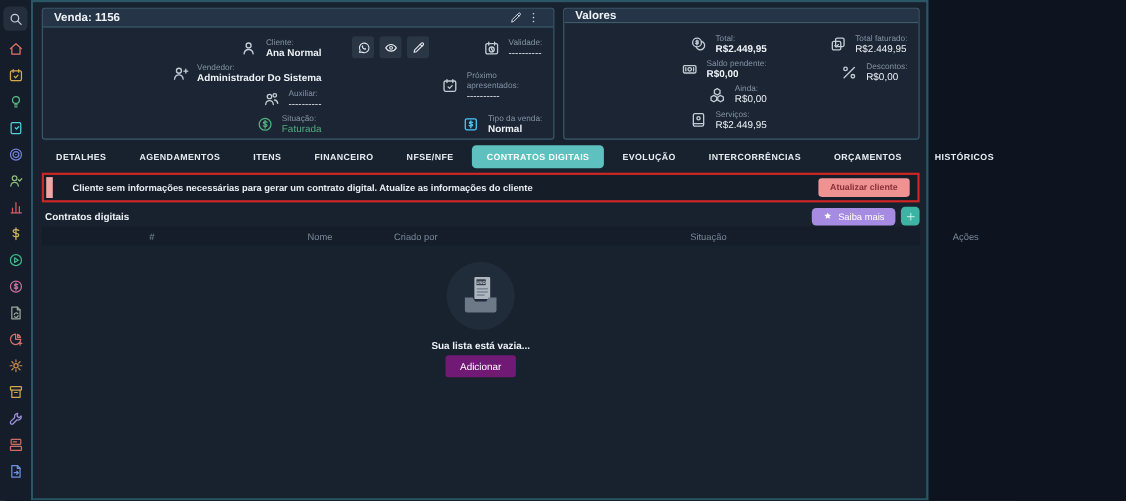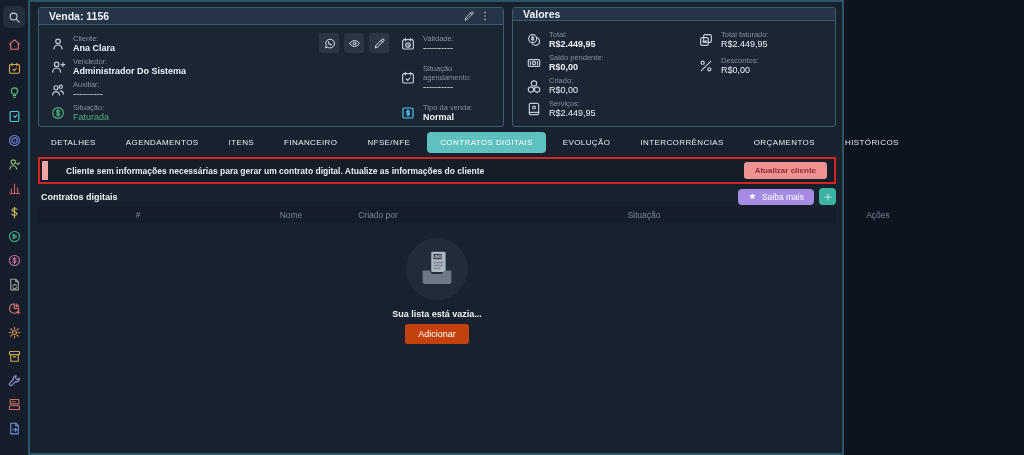--- a/index.html
+++ b/index.html
@@ -26,40 +26,40 @@
   .panel.valores { width:324px; flex:0 0 auto; }
   .panel-header { height:22px; background:#253446; border-bottom:1px solid #3d5c6c; display:flex; align-items:center;
                   padding:0 10px; font-size:10.5px; font-weight:bold; color:#eef2f7; }
   .panel-header .spacer { flex:1; }
   .hdr-btn { width:16px; height:16px; display:flex; align-items:center; justify-content:center; color:#d3dae2; cursor:pointer; background:none; border:none; }
   .hdr-btn svg { width:12px; height:12px; }
 
   .venda-body { flex:1; display:flex; padding:7px 10px 6px 10px; }
   .col-fields { display:flex; flex-direction:column; justify-content:space-between; }
   .fields-left { width:255px; }
-  .field-row { display:flex; align-items:center; gap:7px; height:23px; }
+  .field-row { display:flex; align-items:center; gap:7px; height:23px;justify-content:flex-end; }
   .f-icon { width:17px; height:17px; color:#c3ccd6; display:flex; align-items:center; justify-content:center; flex:0 0 auto; }
   .f-icon svg { width:16px; height:16px; }
   .f-label { font-size:7.5px; color:#8492a4; line-height:9px; }
   .f-value { font-size:9px; color:#eef2f7; line-height:11px; white-space:nowrap; }
   .f-value.bold { font-weight:bold; }
 
   .venda-mid { display:flex; margin-left:28px; }
   .action-btns { display:flex; gap:5px; margin:1px 10px 0 0; height:20px; }
   .icon-btn { width:20px; height:20px; background:#2b3645; border:none; border-radius:3px; color:#e2e8ee;
               display:flex; align-items:center; justify-content:center; cursor:pointer; }
   .icon-btn svg { width:13px; height:13px; }
 
   .valores-body { flex:1; display:flex; padding:7px 10px 6px 12px; }
   .valores-col1 { width:172px; }
   .valores-col2 { flex:1; justify-content:flex-start !important; gap:3px; }
 
   
   .tabs { position:absolute; left:8px; top:128px; right:6px; height:25px; display:flex; align-items:center; gap:4px; }
-  .tab { padding:6px 13px; font-size:8px; font-weight:normal; letter-spacing:.4px; color:#e8edf3;
+  .tab { padding:6px 13px; font-size:8px; font-weight:bold; letter-spacing:.4px; color:#e8edf3;
          border-radius:4px; cursor:pointer; white-space:nowrap;text-align:center; }
   .tab.active { background:#5fc0c0; color:#fff; }
 
   
   .alert { position:absolute; left:8px; top:155px; right:6px; height:27px; border:2px solid #cf2626;
            background:#151d28; display:flex; align-items:center; }
   .alert-accent { position:absolute; left:2px; top:2px; bottom:2px; width:6px; background:#f2a5a5; }
   .alert-msg { margin-left:26px; font-size:8.5px; font-weight:bold; color:#e8edf2; flex:1; }
   .alert-btn { margin-right:7px; background:#ef9292; color:#8c2f38; border:none; border-radius:3px;
                font-size:8px; font-weight:bold; padding:4px 11px; cursor:pointer; }
@@ -77,21 +77,21 @@
 
   .table-head { position:absolute; left:8px; top:204px; right:6px; height:17px; background:#141d29; }
   .th { position:absolute; top:4px; transform:translateX(-50%); font-size:8.5px; color:#7b8798; }
 
   
   .empty-state { position:absolute; left:8px; top:236px; right:6px; text-align:center; }
   .empty-circle { width:62px; height:62px; border-radius:50%; background:#202c3a; margin:0 auto 9px auto;
                   display:flex; align-items:center; justify-content:center; }
   .empty-title { font-size:9px; font-weight:bold; color:#eef2f7; margin-bottom:4px; }
   .empty-sub { font-size:8.5px; color:#dfe5ec; margin-bottom:10px; }
-  .adicionar-btn { background:#c2410c; color:#fff; border:none; border-radius:3px; font-size:9px;
+  .adicionar-btn { background:#701a75; color:#fff; border:none; border-radius:3px; font-size:9px;
                    padding:5px 13px; cursor:pointer; }
 </style>
 </head>
 <body>
 
 <div class="screen">
 
   <aside class="sidebar" id="sidebar">
       <div class="side-item boxed" style="color: rgb(198, 207, 217);">
         <span style="display: flex;">
@@ -274,21 +274,21 @@
           <div class="col-fields fields-left" id="venda-left">
               <div class="field-row">
                 <span class="f-icon">
                   <svg viewBox="0 0 24 24" fill="none" stroke="currentColor" stroke-width="1.8" stroke-linecap="round" stroke-linejoin="round">
                     <circle cx="12" cy="8" r="3.4"></circle>
                     <path d="M5.8 19.5c.5-4.4 3-6 6.2-6s5.7 1.6 6.2 6"></path>
                   </svg>
                 </span>
                 <div>
                   <div class="f-label">Cliente:</div>
-                  <div class="f-value bold">Ana Clara</div>
+                  <div class="f-value bold">Ana Normal</div>
                 </div>
               </div>
               <div class="field-row">
                 <span class="f-icon">
                   <svg viewBox="0 0 24 24" fill="none" stroke="currentColor" stroke-width="1.8" stroke-linecap="round" stroke-linejoin="round">
                     <circle cx="10" cy="8" r="3.4"></circle>
                     <path d="M4 19.5c.5-4.4 2.8-6 6-6s5.3 1.6 5.8 6"></path>
                     <path d="M16.8 8.5h5.2M19.4 5.9v5.2"></path>
                   </svg>
                 </span>
@@ -362,21 +362,21 @@
                 </div>
                 <div class="field-row">
                   <span class="f-icon">
                     <svg viewBox="0 0 24 24" fill="none" stroke="currentColor" stroke-width="1.8" stroke-linecap="round" stroke-linejoin="round">
                       <rect x="4" y="5.5" width="16" height="14" rx="2"></rect>
                       <path d="M8 3.5v4M16 3.5v4"></path>
                       <path d="M9.5 13.5l2 2 3.5-3.8"></path>
                     </svg>
                   </span>
                   <div>
-                    <div class="f-label">Situação agendamento:</div>
+                    <div class="f-label">Próximo apresentados:</div>
                     <div class="f-value">----------</div>
                   </div>
                 </div>
                 <div class="field-row">
                   <span class="f-icon" style="color: rgb(79, 195, 247);">
                     <svg viewBox="0 0 24 24" fill="none" stroke="currentColor" stroke-width="1.8" stroke-linecap="round" stroke-linejoin="round">
                       <rect x="4.5" y="4.5" width="15" height="15" rx="2"></rect>
                       <path d="M12 7.3v9.4M14.4 9.3c-.7-.8-4.4-1.3-4.4.7s4.4 1 4.4 3-3.5 1.6-4.7.7"></path>
                     </svg>
                   </span>
@@ -424,21 +424,21 @@
               </div>
               <div class="field-row">
                 <span class="f-icon">
                   <svg viewBox="0 0 24 24" fill="none" stroke="currentColor" stroke-width="1.8" stroke-linecap="round" stroke-linejoin="round">
                     <path d="M12 3.8l3.8 2.2v4.4L12 12.6 8.2 10.4V6z"></path>
                     <path d="M7.4 13l3.8 2.2v4.4L7.4 21.8 3.6 19.6v-4.4z"></path>
                     <path d="M16.6 13l3.8 2.2v4.4l-3.8 2.2-3.8-2.2v-4.4z"></path>
                   </svg>
                 </span>
                 <div>
-                  <div class="f-label">Criado:</div>
+                  <div class="f-label">Ainda:</div>
                   <div class="f-value">R$0,00</div>
                 </div>
               </div>
               <div class="field-row">
                 <span class="f-icon">
                   <svg viewBox="0 0 24 24" fill="none" stroke="currentColor" stroke-width="1.8" stroke-linecap="round" stroke-linejoin="round">
                     <rect x="5" y="3.5" width="14" height="17" rx="2"></rect>
                     <path d="M5 17h14"></path>
                     <circle cx="12" cy="9.8" r="2.2"></circle>
                   </svg>

